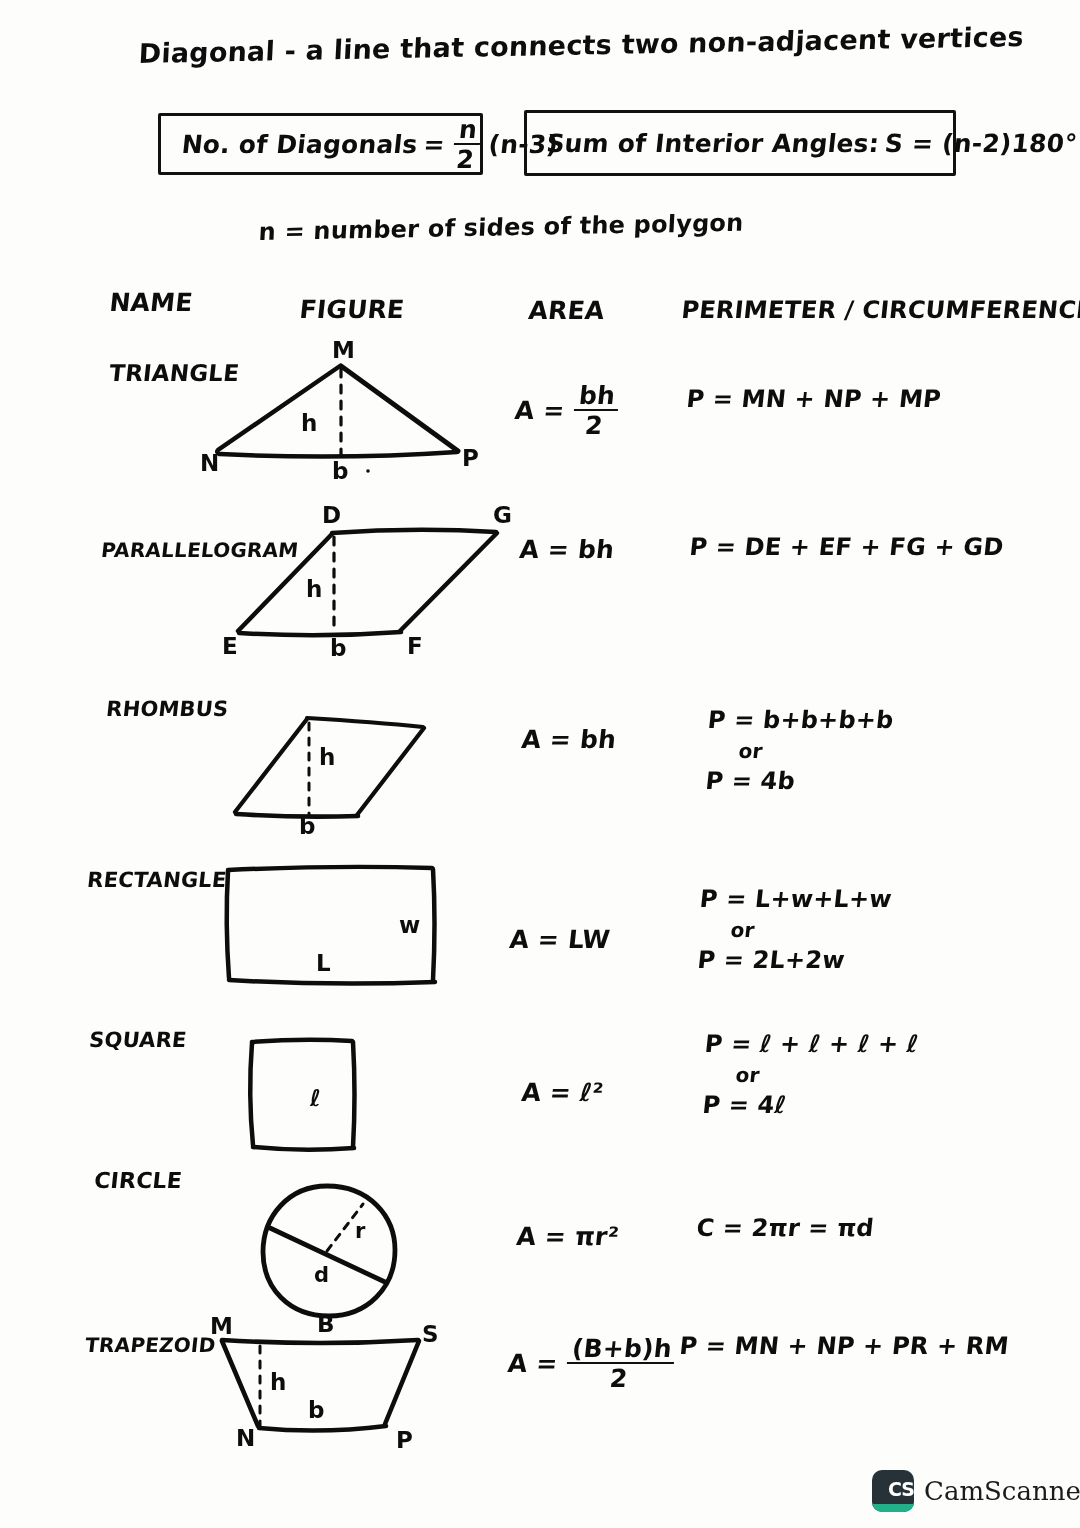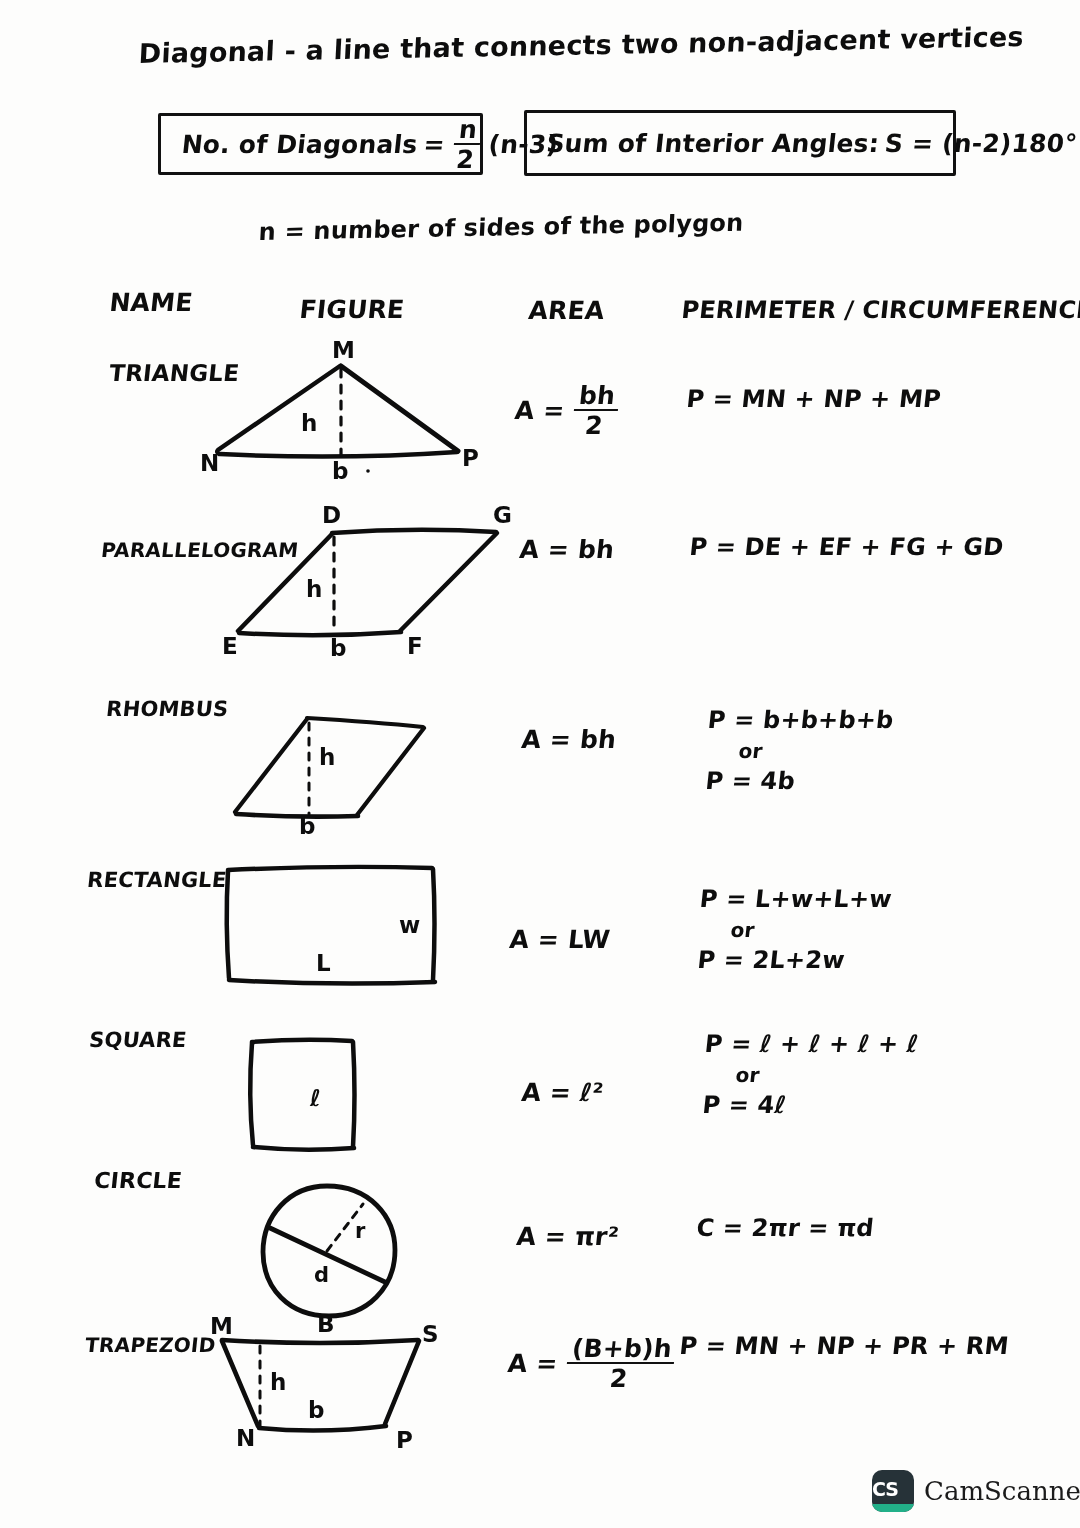--- a/index.html
+++ b/index.html
@@ -128,21 +128,21 @@
     display: flex;
     align-items: center;
     gap: 10px;
   }
   #cs-badge {
     width: 42px; height: 42px;
     border-radius: 10px;
     background: #263238;
     position: relative;
     overflow: hidden;
-    display: flex; align-items: center; justify-content: flex-start;
+    display: flex; align-items: center; justify-content: flex-end;
   }
   #cs-badge .cs-text {
     color: #ffffff;
     font-family: "DejaVu Sans", sans-serif;
     font-weight: 700;
     font-size: 19px;
     letter-spacing: -1px;
     margin-top: -4px;
   }
   #cs-badge .bar {

